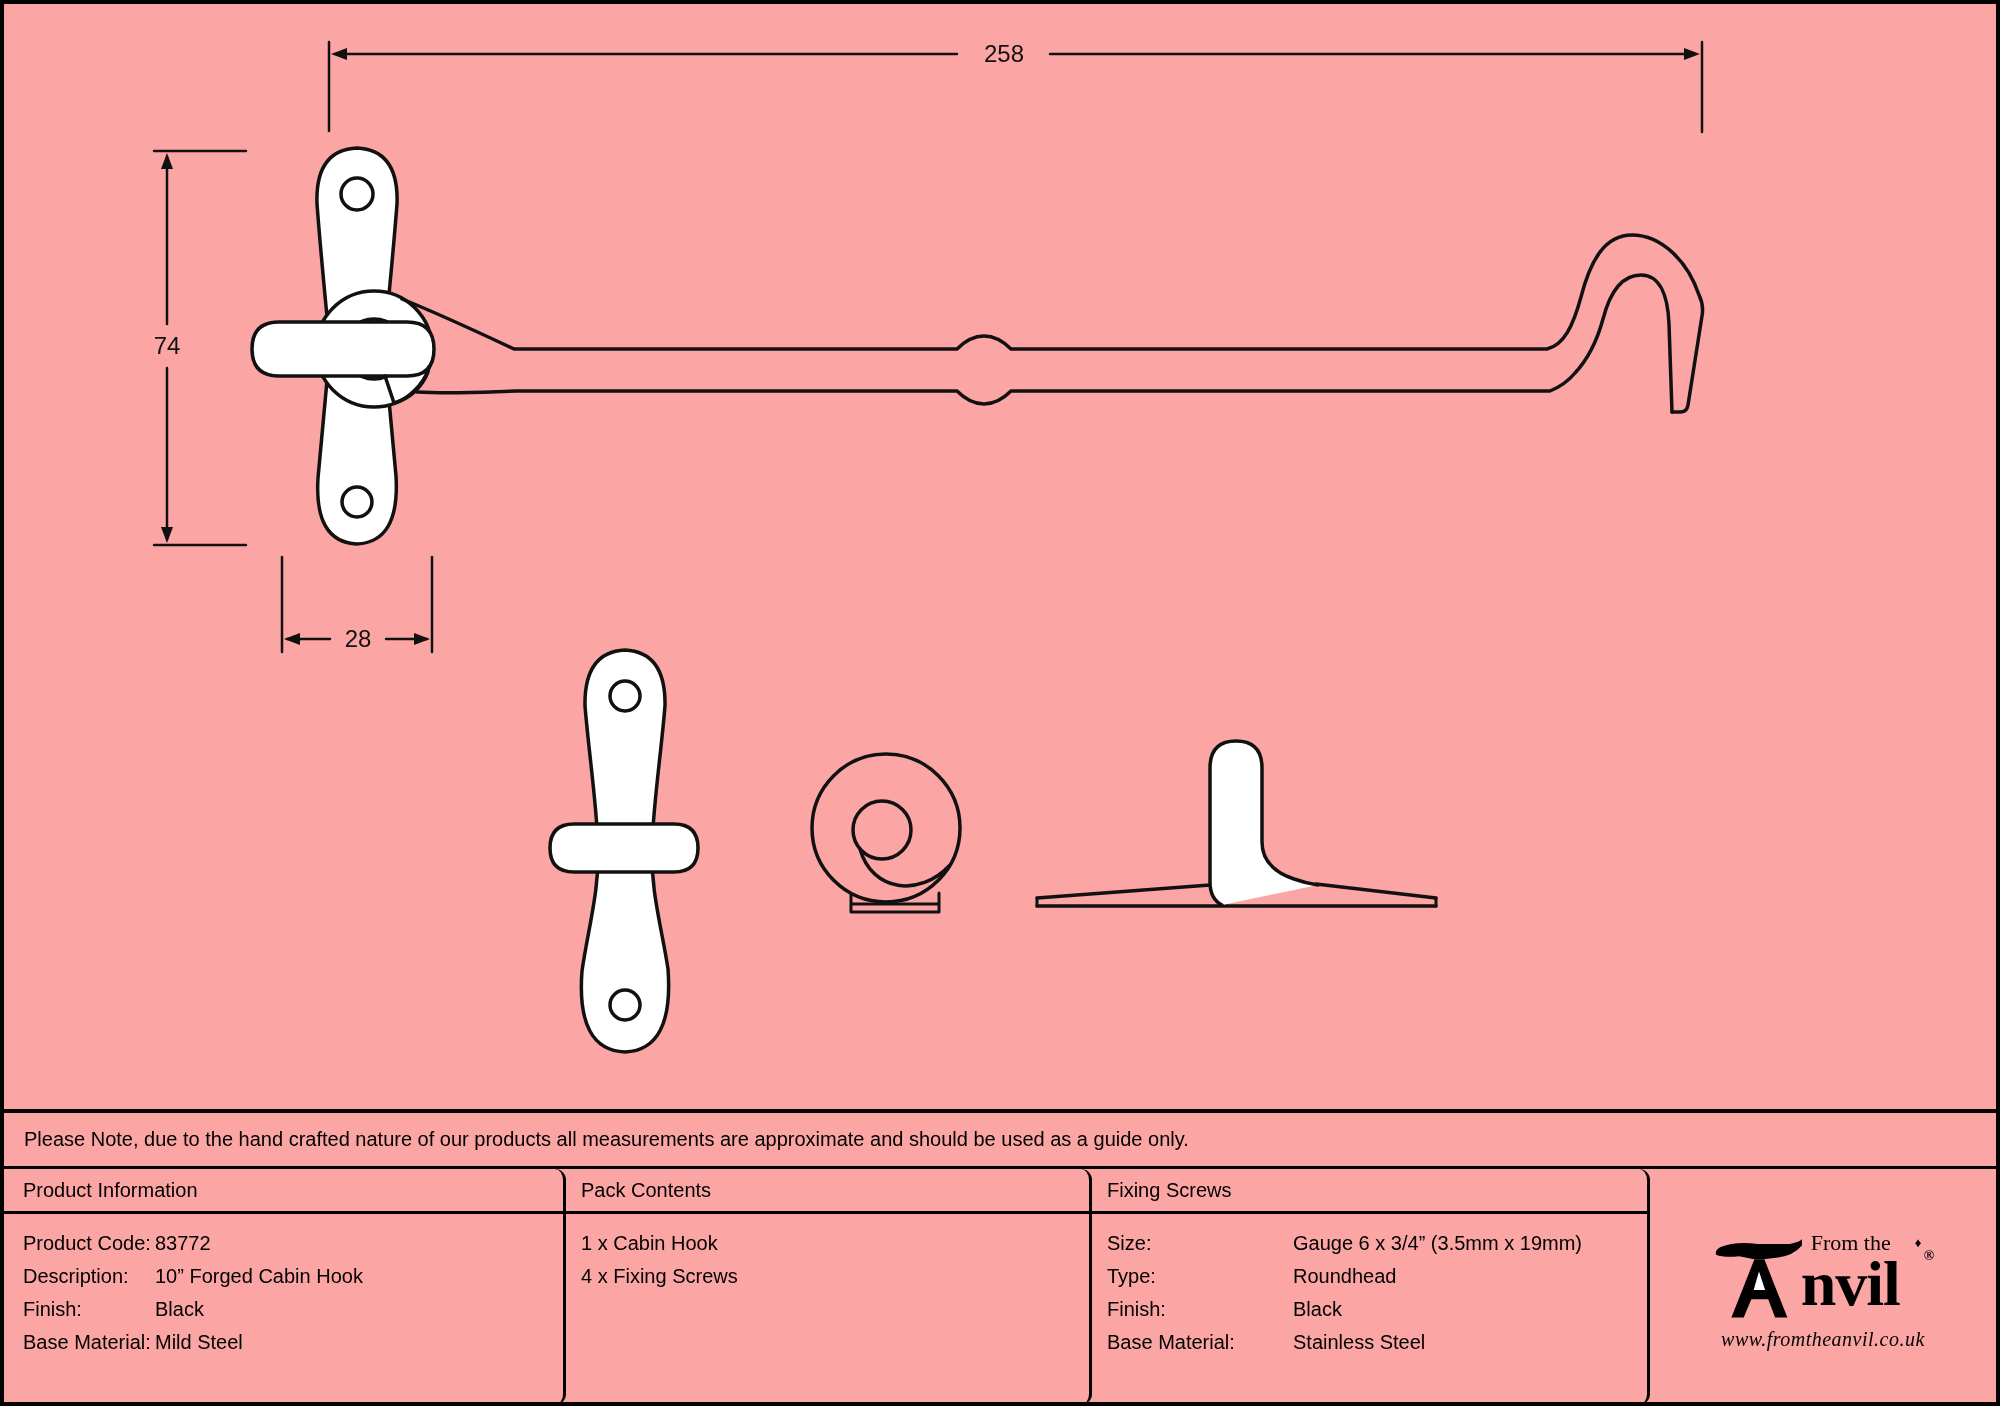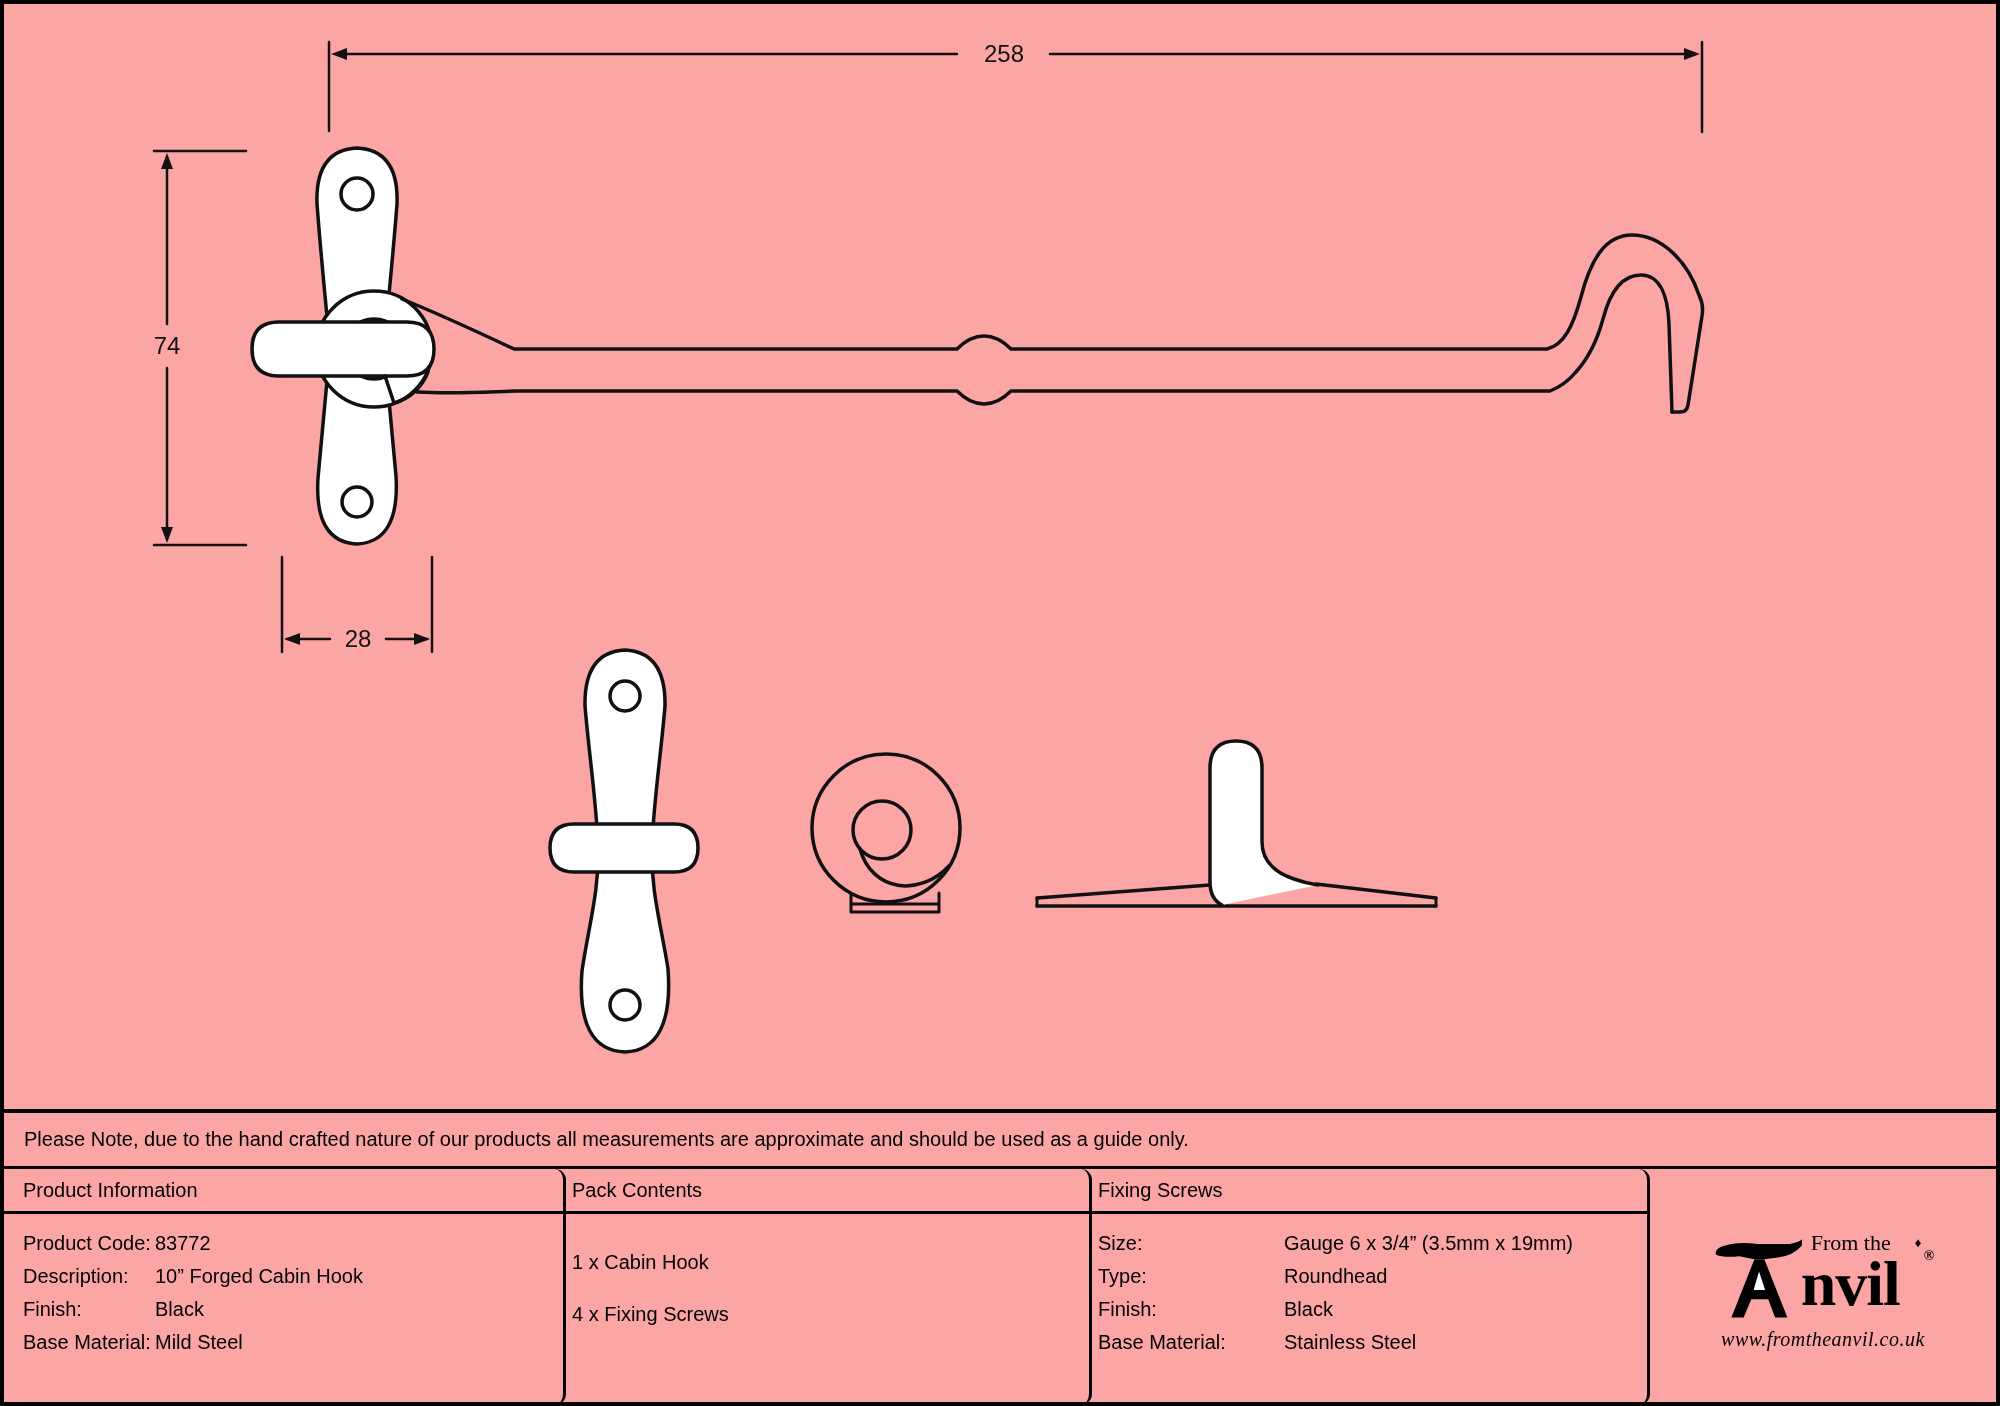--- a/index.html
+++ b/index.html
@@ -33,26 +33,26 @@
     grid-template-columns:562px 526px 558px 1fr;
   }
   .tcol{border-right:3px solid #000;display:flex;flex-direction:column;border-radius:11px;}
   .tcol-header{
     flex:0 0 42px;
     border-bottom:3px solid #000;
     display:flex;align-items:center;
     font-size:20px;
   }
   .pad-a{padding-left:19px;}
-  .pad-b{padding-left:6px;}
+  .pad-b{padding-left:15px;}
   .tcol-body{padding-top:13px;font-size:20px;}
   .kv-row{display:flex;line-height:33px;}
   .kv-label{flex:0 0 132px;}
   .kv-label-wide{flex:0 0 186px;}
-  .list-line{line-height:33px;margin-top:19px;}
+  .list-line{line-height:33px;}
 
   .logo-cell{display:flex;align-items:center;justify-content:center;}
   .logo{display:flex;flex-direction:column;align-items:center;font-family:"Liberation Serif", serif;}
   .logo-row{display:flex;align-items:flex-start;}
   .anvil-mark{width:92px;height:92px;margin-right:-4px;margin-top:10px;}
   .logo-right{display:flex;flex-direction:column;align-items:flex-start;position:relative;}
   .from-line{font-size:22px;display:flex;align-items:center;gap:24px;padding-left:10px;margin-top:6px;font-family:Liberation Serif, serif;}
   .diamond{font-size:13px;}
   .reg-mark{font-size:14px;position:relative;top:-6px;margin-left:2px;}
   .brand-line{font-size:64px;line-height:0.88;font-weight:600;letter-spacing:-1px;display:flex;align-items:flex-start;gap:22px;}

